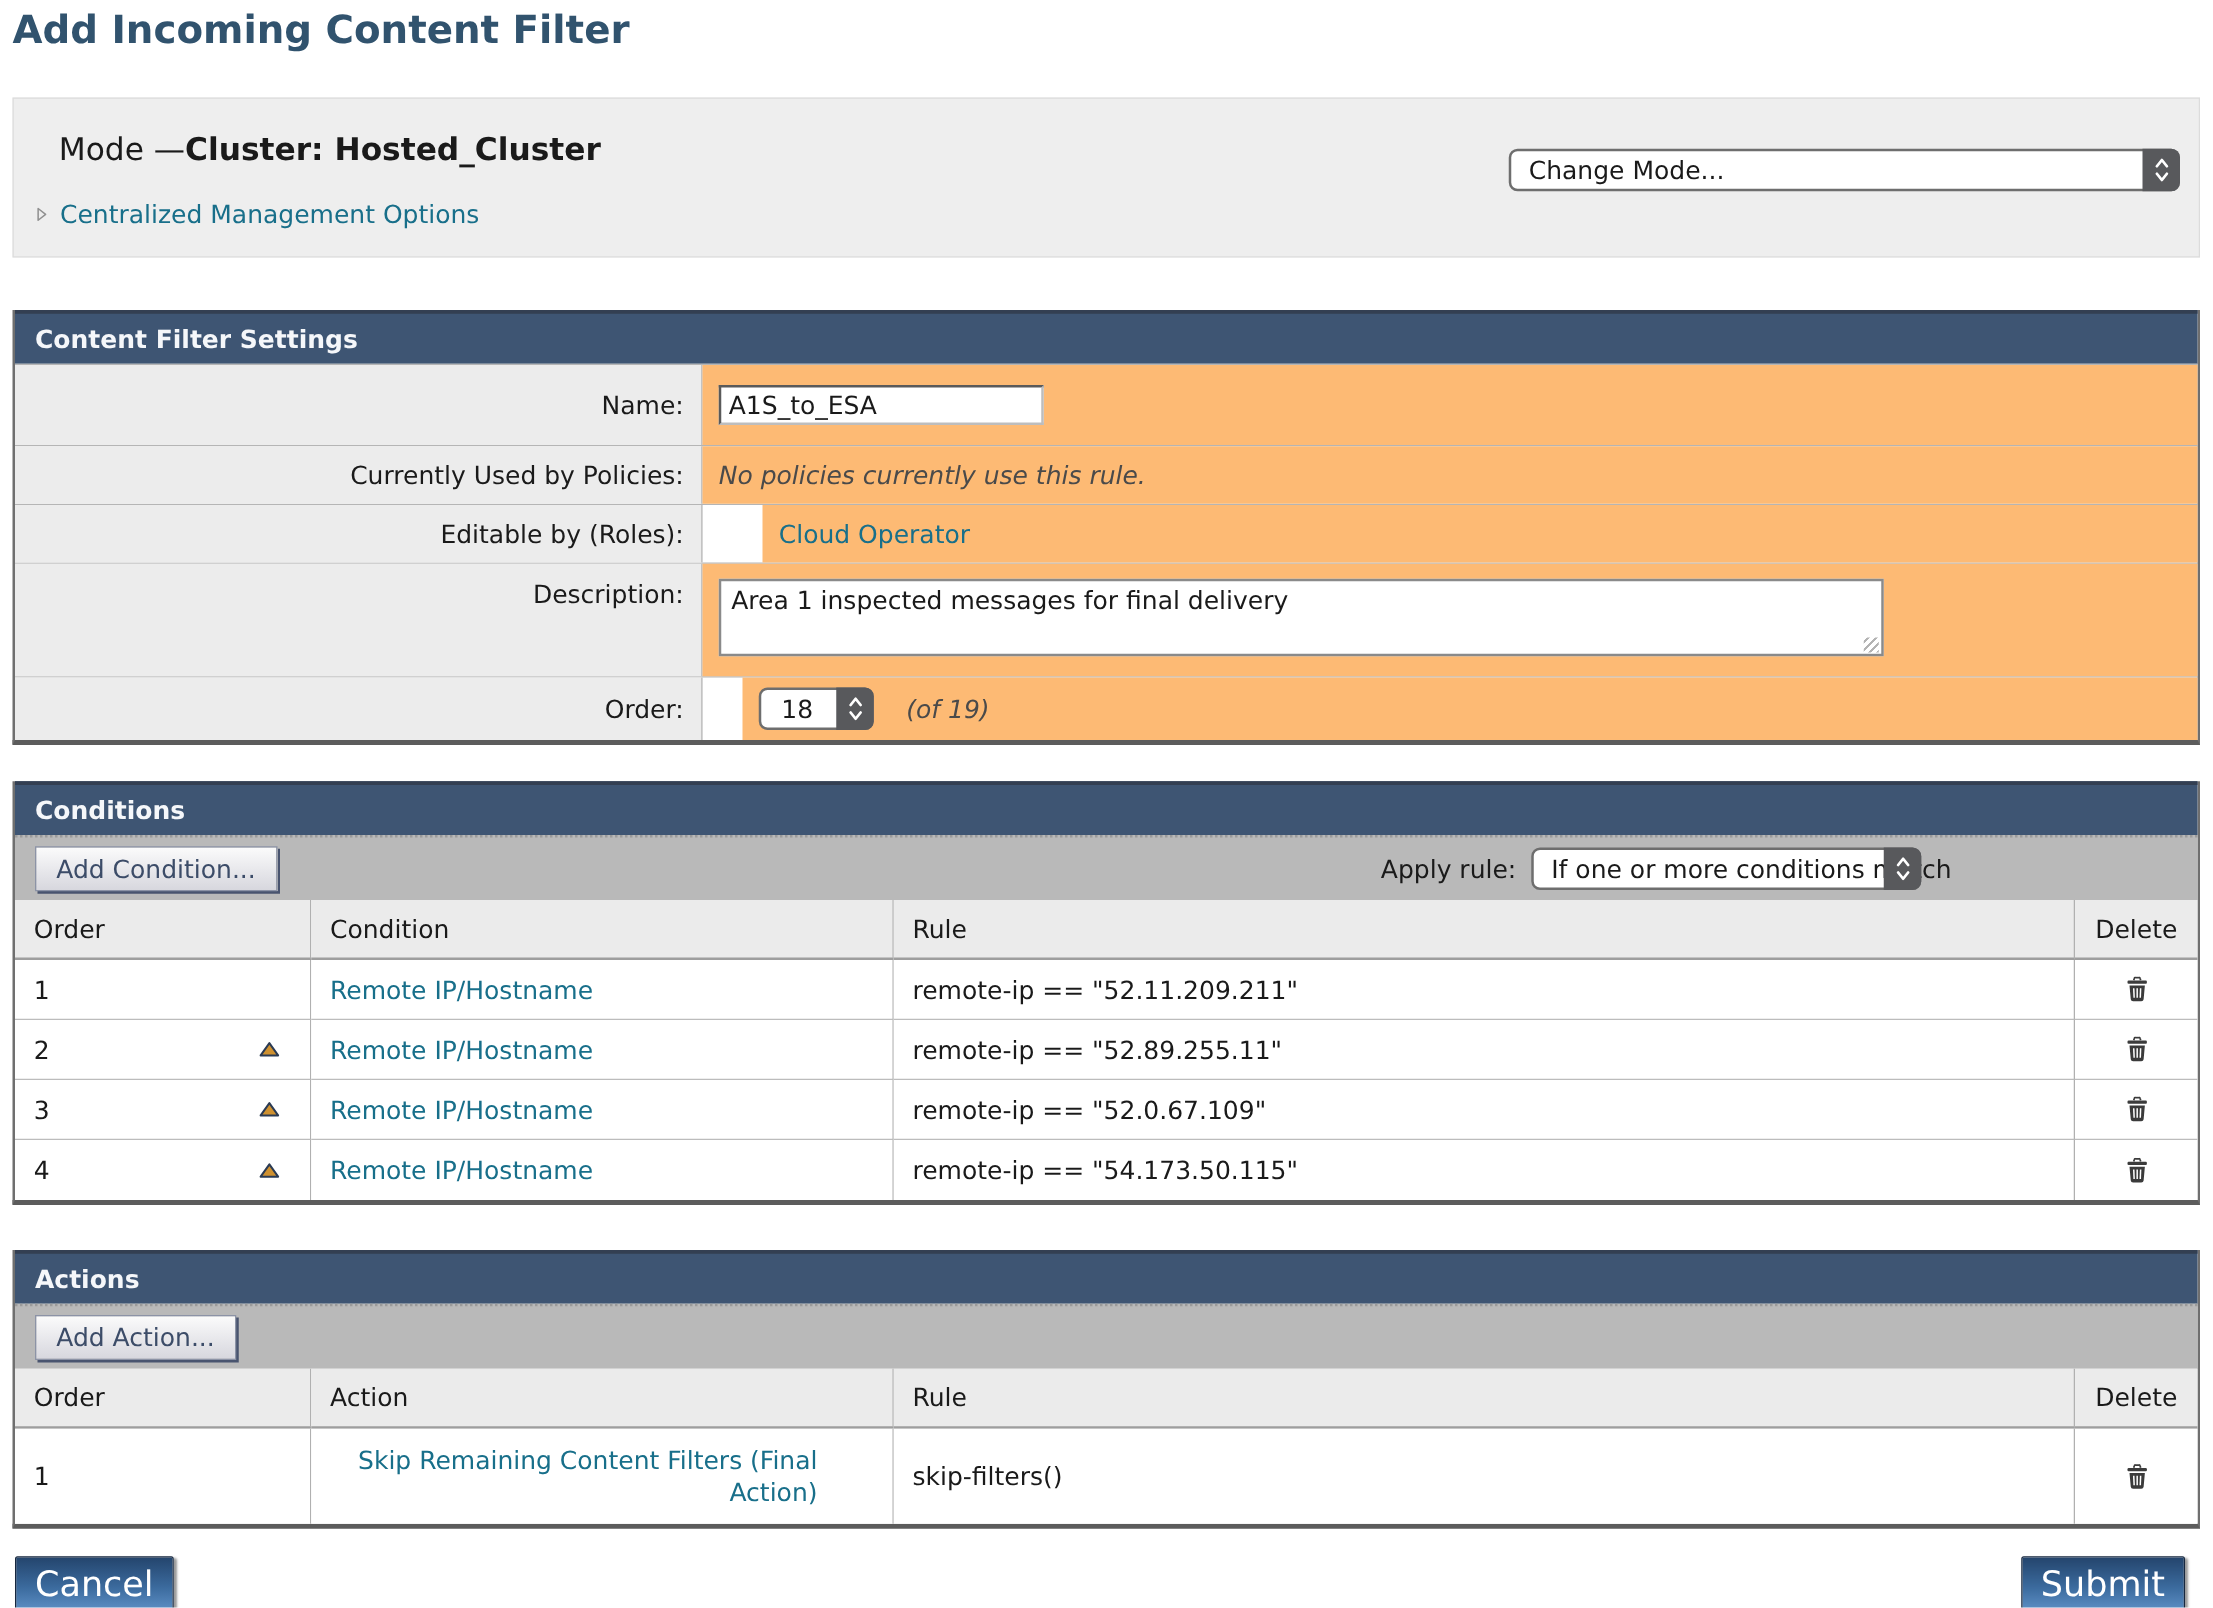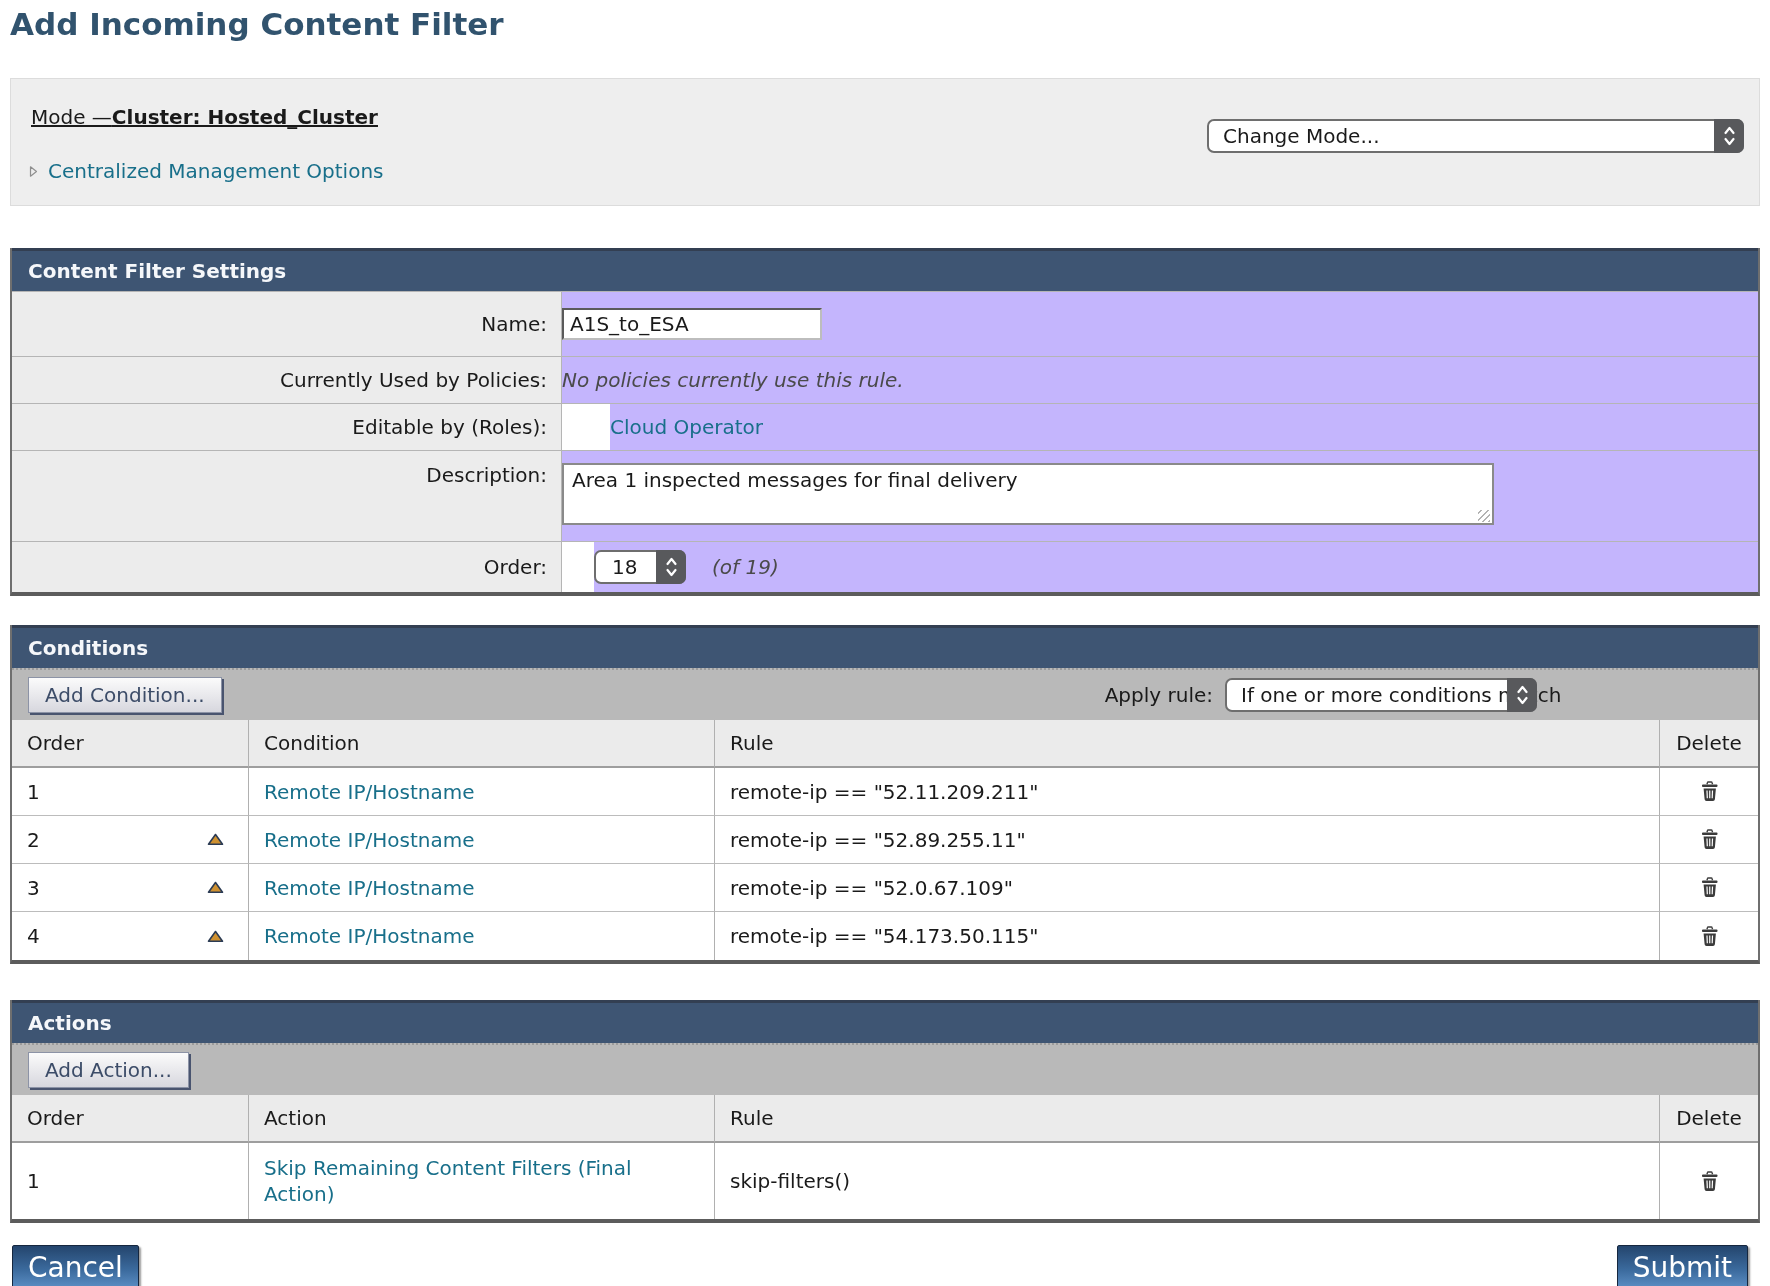--- a/index.html
+++ b/index.html
@@ -6,21 +6,21 @@
   body {
     width:1770px; height:1286px; position:relative; overflow:hidden;
     background:#ffffff; color:#1a1a1a;
     font-family:"DejaVu Sans","Liberation Sans",sans-serif;
   }
   .page-title { margin:6px 0 0 10px; font-size:31px; font-weight:bold; color:#31536e; }
 
   
   .mode-panel { position:relative; margin:36px 10px 0 10px; height:128px;
     background:#eeeeee; border:1px solid #dcdcdc; box-sizing:border-box; }
-  .mode-line { position:absolute; left:20px; top:26px; font-size:20px;text-decoration:underline; }
+  .mode-line { position:absolute; left:36px; top:26px; font-size:25px; }
   .mode-line .bold { font-weight:bold; }
   .mgmt-line { position:absolute; left:18px; top:80px; font-size:20px; color:#186f8a;
     display:flex; align-items:center; gap:10px; cursor:pointer; }
 
   
   .mac-select { position:relative; box-sizing:border-box; background:#fff;
     border:2px solid #6e6e6e; border-radius:7px; font-size:20px;
     display:flex; align-items:center; padding:0 40px 0 14px; height:34px; cursor:pointer;
     white-space:nowrap; }
   .mac-select .stepper { position:absolute; top:-2px; right:-2px; bottom:-2px; width:30px;
@@ -38,21 +38,21 @@
   .m-settings { margin-top:42px; }
   .m-conditions { margin-top:29px; }
   .m-actions { margin-top:36px; }
 
   
   .form-row { display:flex; border-top:1px solid #b5b5b5; }
   .form-row:first-of-type { border-top:none; }
   .form-label { width:550px; background:#ececec; box-sizing:border-box;
     padding-right:14px; font-size:20px; display:flex; align-items:center;
     justify-content:flex-end; border-right:1px solid #b5b5b5; }
-  .form-value { flex:1; background:#c4b5fd; display:flex;
+  .form-value { flex:1; background:#fdba74; padding-left:13px; display:flex;
     align-items:center; font-size:20px; }
   .row-name { height:64px; } .row-policies { height:46px; } .row-roles { height:46px;gap:48px; }
   .row-desc { height:90px; } .row-order { height:50px;gap:32px; }
   .row-desc .form-label, .row-desc .form-value { align-items:flex-start; padding-top:12px; }
   .text-input { width:260px; height:32px; border:2px solid;
     border-color:#5a5a5a #bdbdbd #bdbdbd #5a5a5a; font-size:20px; font-family:inherit;
     padding:0 6px; box-sizing:border-box; background:#fff; color:#1a1a1a; }
   .italic-note { font-style:italic; color:#4a4a4a; }
   .link { color:#186f8a; text-decoration:none; cursor:pointer; }
   .ta-wrap { position:relative; }
@@ -69,21 +69,21 @@
   .btn-3d { margin-left:16px; font-size:20px; color:#3c4c68; font-family:inherit;
     background:linear-gradient(180deg,#fbfbfb,#d7d7de); border:1px solid #8c93a6;
     box-shadow:2px 2px 0 #49546f; padding:5px 16px; cursor:pointer; }
   .apply-group { margin-left:auto; margin-right:221px; display:flex; align-items:center;
     gap:12px; font-size:20px; }
 
   
   .grid { display:grid; grid-template-columns:237px 466px 945px auto; }
   .gcell { box-sizing:border-box; font-size:20px; display:flex; align-items:center;
     padding-left:15px; border-right:1px solid #b0b0b0; border-bottom:1px solid #bcbcbc;
-    background:#fff; min-height:48px; }
+    background:#fff; min-height:48px;text-align:right; }
   .gcell.last-col { border-right:none; justify-content:center; padding-left:0; }
   .ghead { background:#ebebeb; border-bottom:2px solid #9e9e9e; }
   .grow-last { border-bottom:none; }
   .order-cell { justify-content:space-between; padding-right:24px; }
   .tall { min-height:76px; }
   .action-link { max-width:390px; display:inline-block; line-height:1.3; }
   .move-up, .trash-btn { background:none; border:none; padding:0; margin:0; cursor:pointer;
     display:flex; align-items:center; }
 
   

